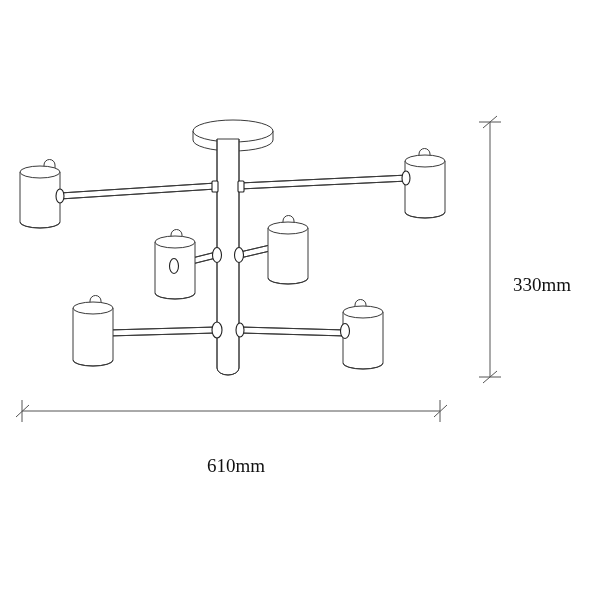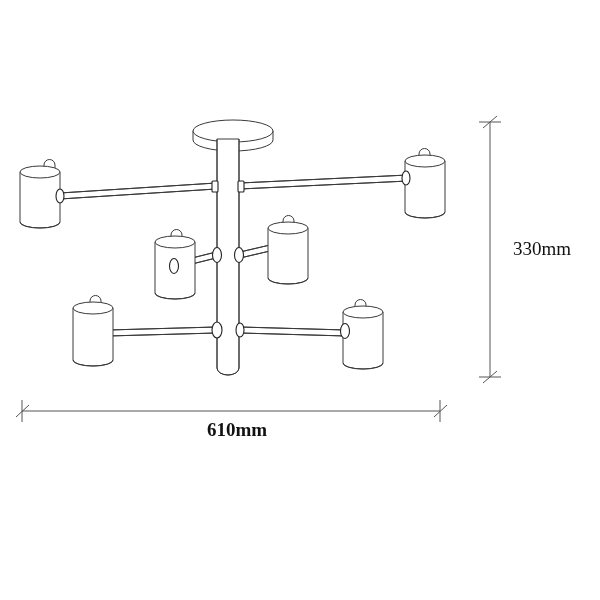--- a/index.html
+++ b/index.html
@@ -22,29 +22,29 @@
     width: 600px;
     height: 600px;
   }
   .dim-label {
     position: absolute;
     font-family: "Liberation Serif", serif;
     font-size: 19px;
     color: #111111;
     white-space: nowrap;
     letter-spacing: 0px;
+    margin-top: 36px;
   }
   #label-height {
     left: 513px;
     top: 238px;
   }
   #label-width {
     left: 207px;
     top: 419px;
-    font-weight: bold;
   }
 </style>
 </head>
 <body>
 
 <svg id="canvas" viewBox="0 0 600 600">
   <defs>
     <style>
       .ln { fill: none; stroke: #3a3a3a; stroke-width: 1; }
       .ln-d { fill: none; stroke: #222222; stroke-width: 1.1; }

